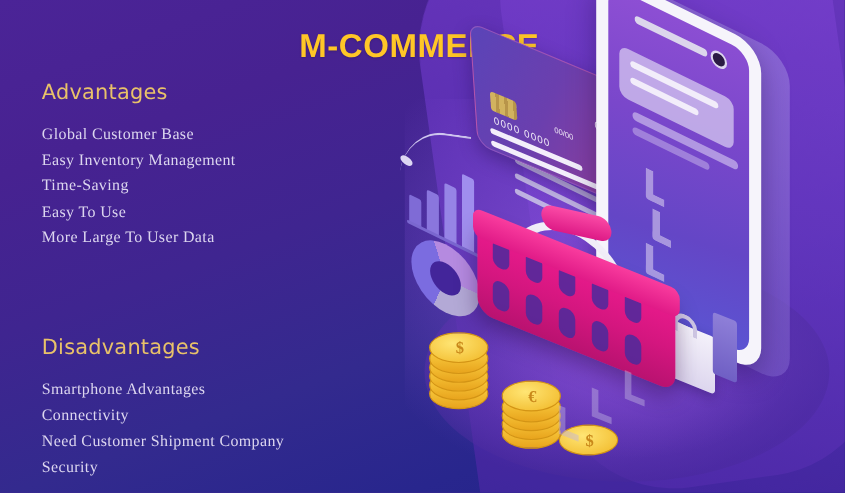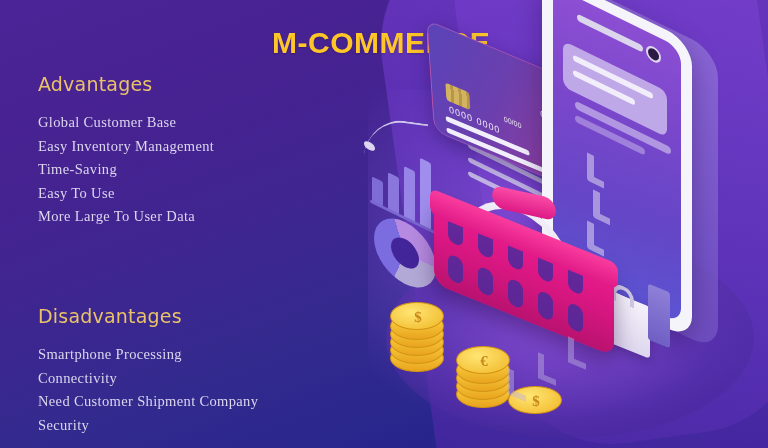--- a/index.html
+++ b/index.html
@@ -266,21 +266,21 @@
       <li>Easy Inventory Management</li>
       <li>Time-Saving</li>
       <li>Easy To Use</li>
       <li>More Large To User Data</li>
     </ul>
   </div>
 
   <div class="panel2">
     <div class="heading">Disadvantages</div>
     <ul class="list">
-      <li>Smartphone Processing</li>
+      <li>Smartphone Advantages</li>
       <li>Connectivity</li>
       <li>Need Customer Shipment Company</li>
       <li>Security</li>
     </ul>
   </div>
 
   <div class="illus">
 
     <div class="floor"></div>
     <div class="floor2"></div>

